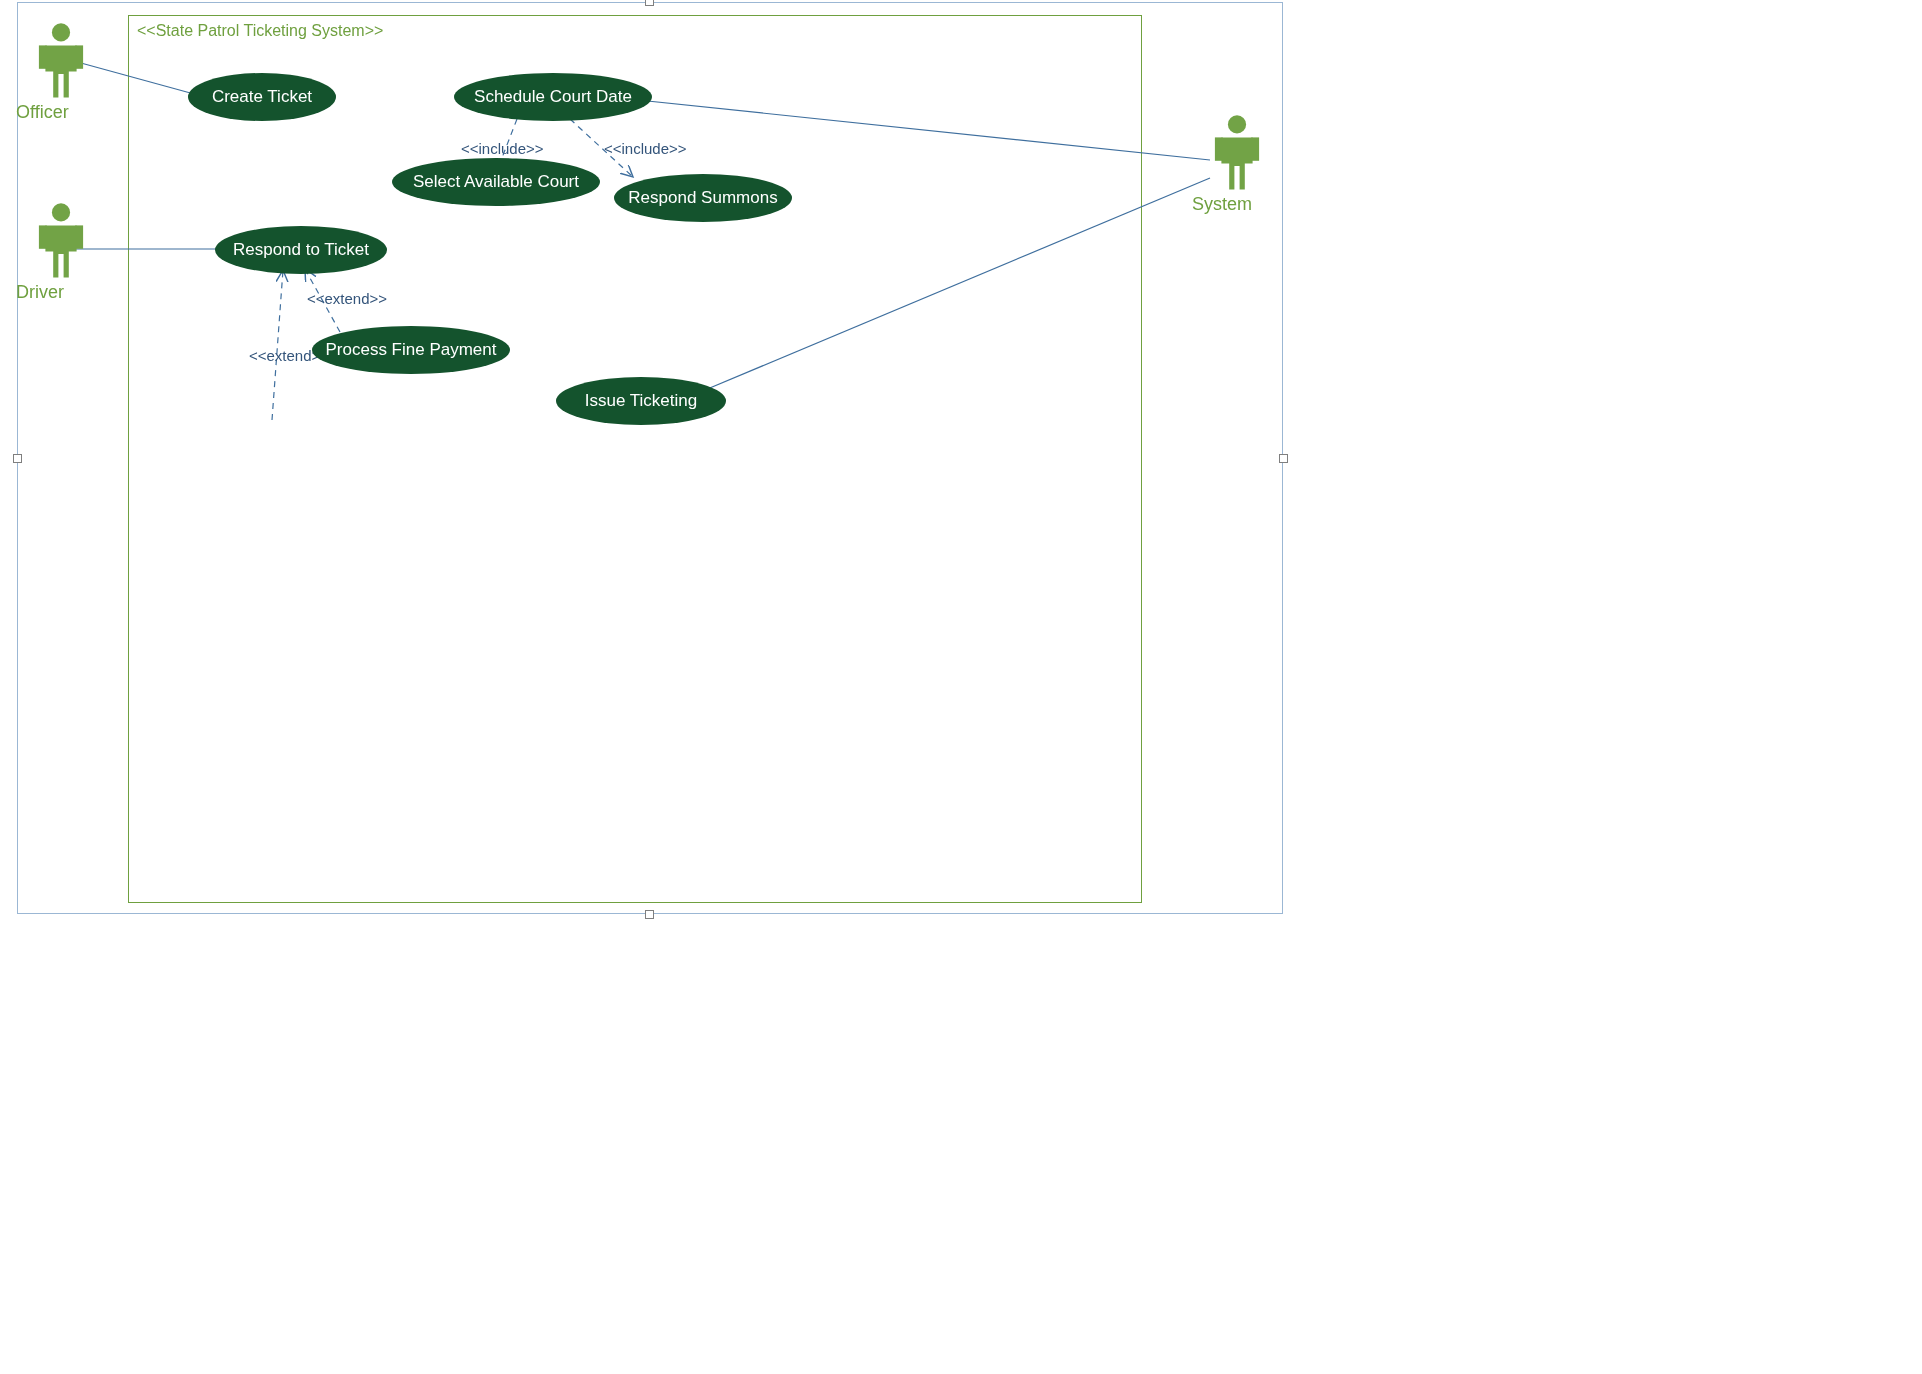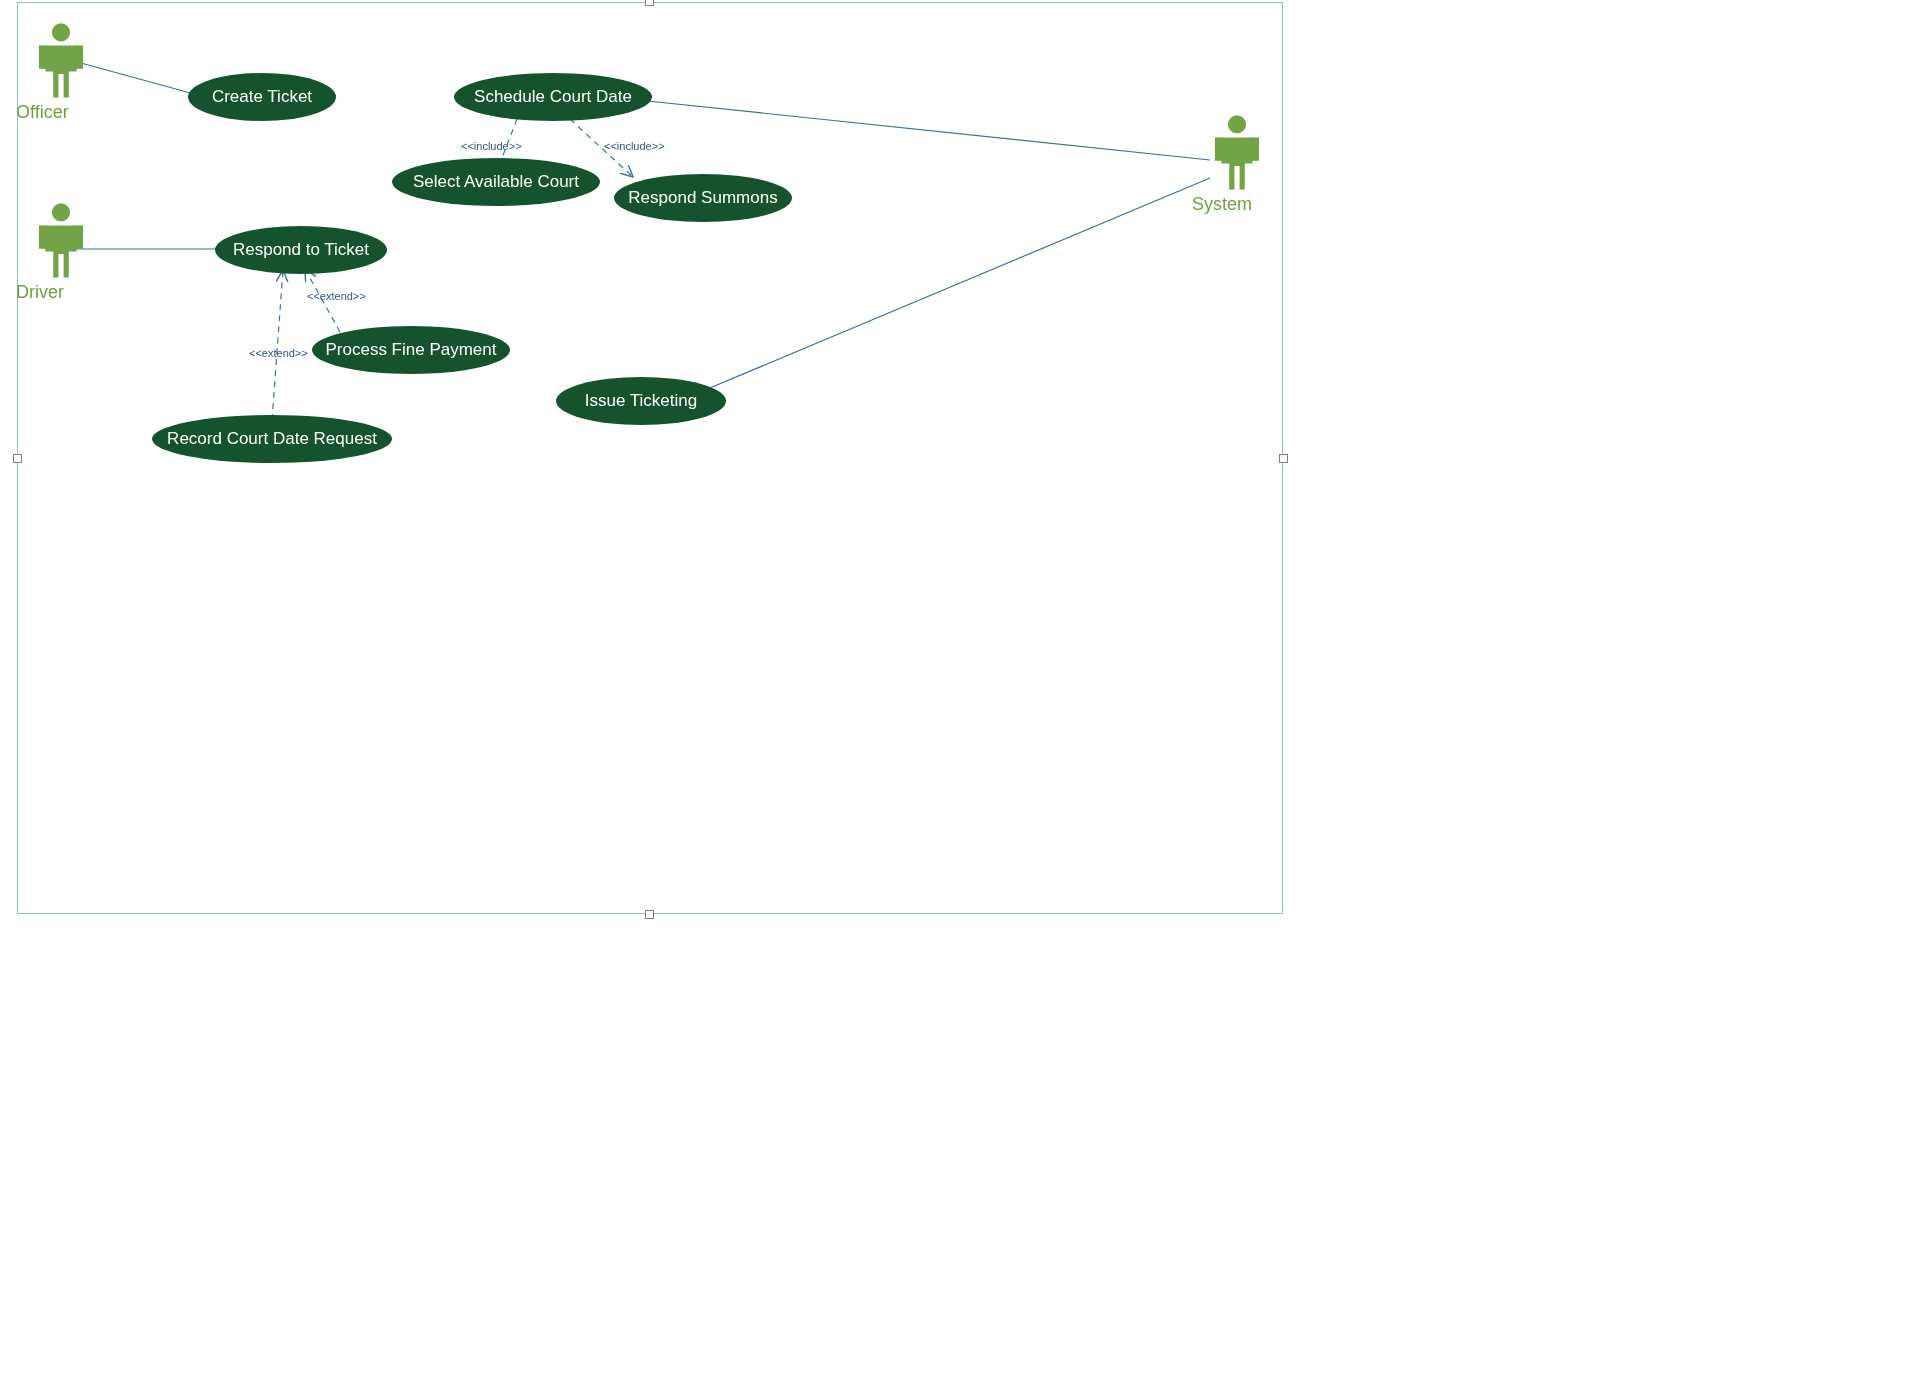--- a/index.html
+++ b/index.html
@@ -64,36 +64,39 @@
     display: flex;
     align-items: center;
     justify-content: center;
     text-align: center;
     padding: 0 8px;
     box-sizing: border-box;
   }
   .stereotype-label {
     position: absolute;
     color: #33547a;
-    font-size: 11px;
+    font-size: 15px;
     white-space: nowrap;
   }
 </style>
 </head>
 <body>
 
 <div class="canvas">
 
   <div class="selection-frame" style="left:17px; top:2px; width:1266px; height:912px;"></div>
 
   <div class="selection-handle" style="left:645px; top:-3px;"></div>
   <div class="selection-handle" style="left:645px; top:910px;"></div>
   <div class="selection-handle" style="left:13px; top:454px;"></div>
   <div class="selection-handle" style="left:1279px; top:454px;"></div>
 
+  <div class="system-box" style="left:128px; top:15px; width:1014px; height:888px;">
+    <span class="system-title">&lt;&lt;State Patrol Ticketing System&gt;&gt;</span>
+  </div>
 
   <svg style="position:absolute; left:0; top:0; width:1292px; height:920px; pointer-events:none;">
     <defs>
       <marker id="arrowOpen" markerWidth="12" markerHeight="12" refX="10" refY="5" orient="auto">
         <path d="M0,0 L10,5 L0,10" fill="none" stroke="#3f6f9e" stroke-width="1.2"></path>
       </marker>
     </defs>
 
     
     <line x1="70" y1="60" x2="205" y2="97" stroke="#3f6f9e" stroke-width="1.2"></line>
@@ -172,21 +175,18 @@
   </div>
 
   <div class="usecase" style="left:215px; top:226px; width:172px; height:48px;">
     <span>Respond to Ticket</span>
   </div>
 
   <div class="usecase" style="left:312px; top:326px; width:198px; height:48px;">
     <span>Process Fine Payment</span>
   </div>
 
-  <div class="usecase" style="left:152px; top:415px; width:240px; height:48px;">
-    <span>Record Court Date Request</span>
-  </div>
 
   <div class="usecase" style="left:556px; top:377px; width:170px; height:48px;">
     <span>Issue Ticketing</span>
   </div>
 
 </div>
 
 </body></html>

